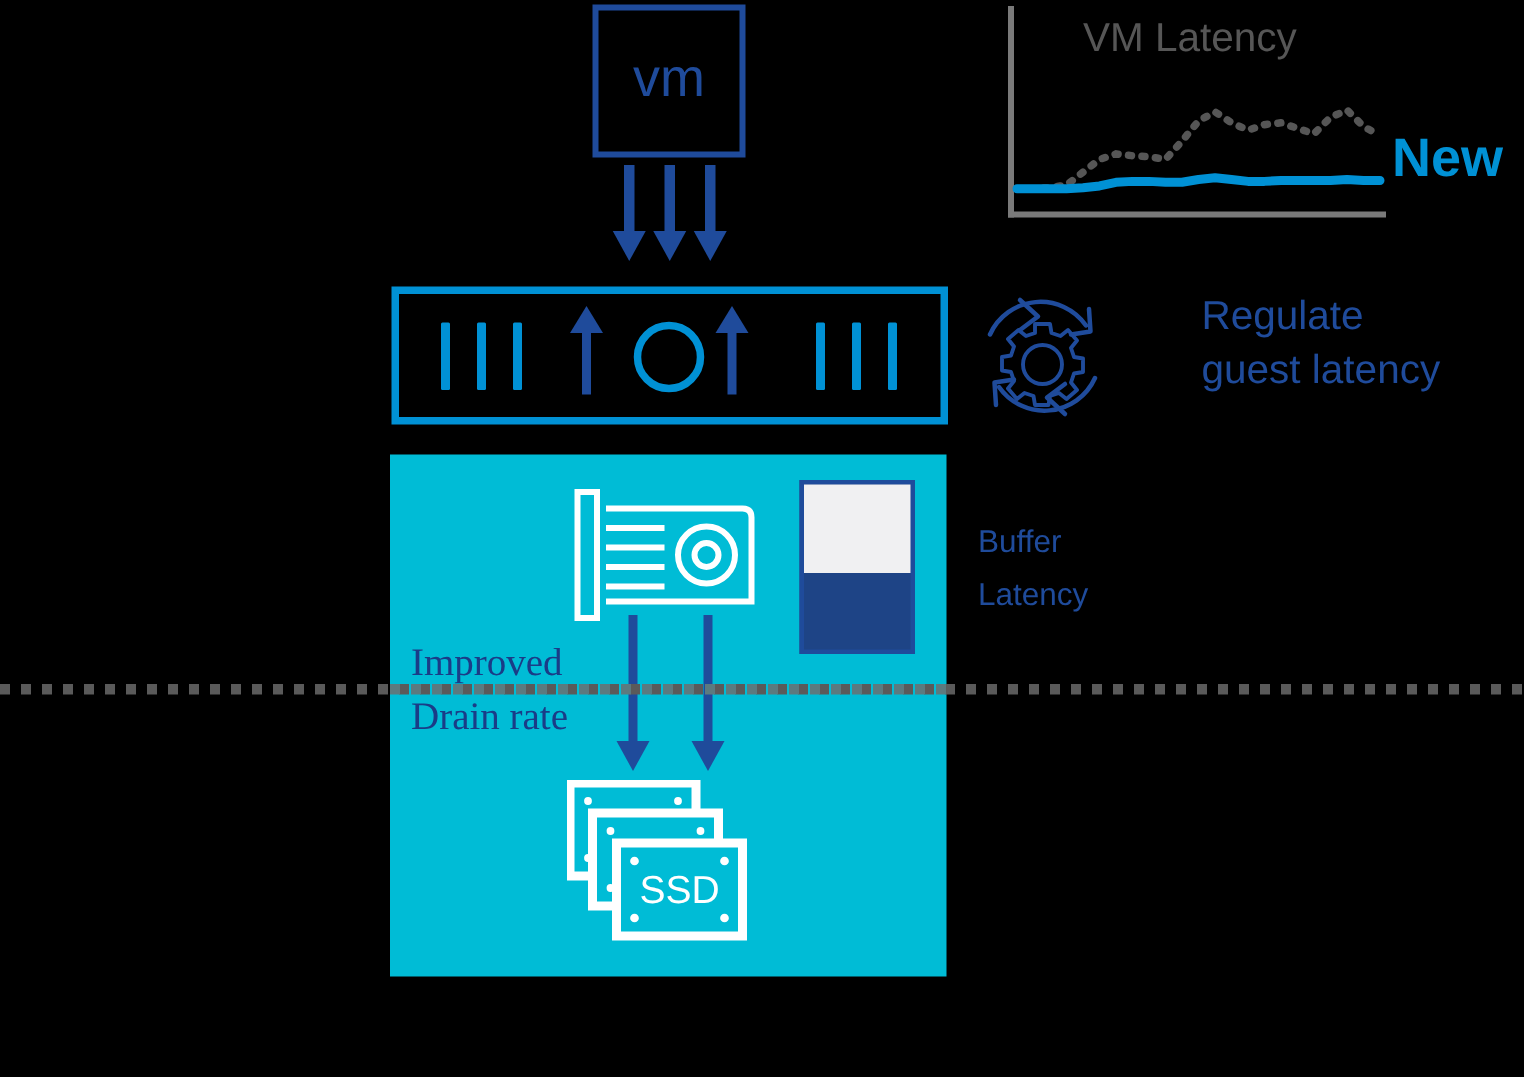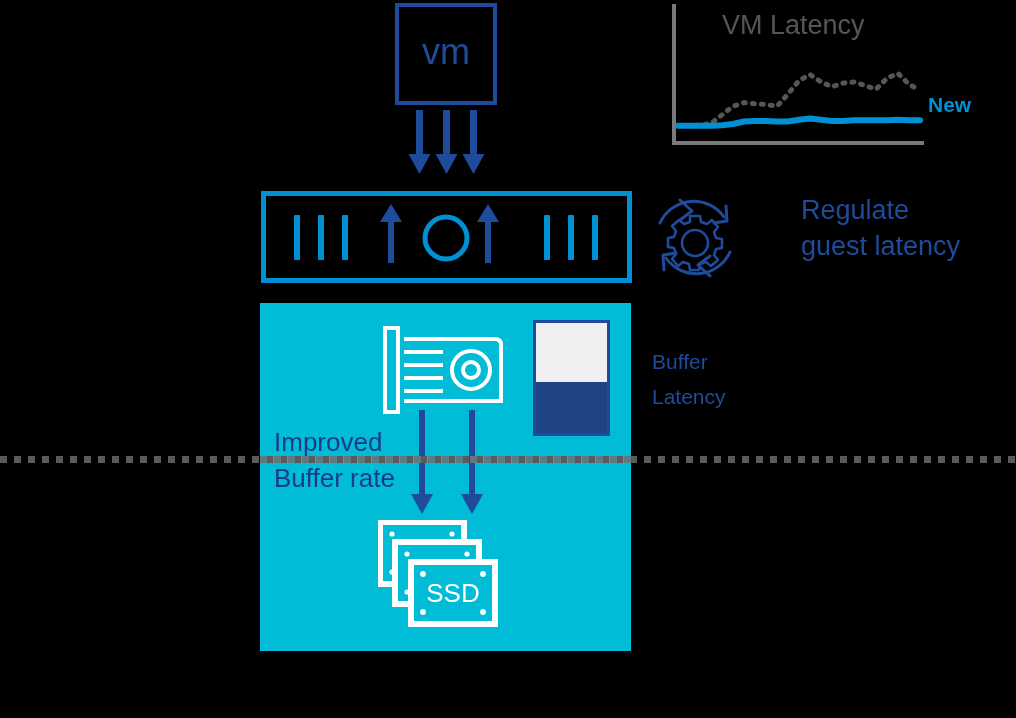--- a/index.html
+++ b/index.html
@@ -51,21 +51,21 @@
   #buffer-gauge-empty{
     position:absolute;left:0;top:0;right:0;height:53.5%;
     background:#f0f0f2;
   }
   #buffer-capacity-text{
     position:absolute;left:652px;top:344px;width:220px;
     color:#1f4b9b;font-size:21px;line-height:35px;
   }
   #drain-text{
     position:absolute;left:274px;top:424px;width:170px;
-    color:#1a3c87;font-size:26px;line-height:36px;text-align:left;
+    color:#1a3c87;font-size:26px;line-height:36px;text-align:left;font-family:Liberation Serif, serif;
   }
   #drain-arrows{position:absolute;left:400px;top:410px;width:100px;height:120px;}
   #ssd-stack{position:absolute;left:378px;top:520px;width:130px;height:110px;}
 
   
   #separator{
     position:absolute;left:0px;top:456px;width:1016px;height:7px;
     background-image:repeating-linear-gradient(to right,#5a5a5a 0px,#5a5a5a 7px,rgba(0,0,0,0) 7px,rgba(0,0,0,0) 14px);
   }
   #separator-cyan{
@@ -74,21 +74,21 @@
   }
 
   
   #chart{position:absolute;left:660px;top:0px;width:356px;height:160px;}
   #chart-title{
     position:absolute;left:722px;top:8px;width:240px;
     color:#565656;font-size:27px;line-height:34px;
   }
   #chart-series-label{
     position:absolute;left:928px;top:88px;width:80px;
-    color:#0091d5;font-size:21px;line-height:34px;font-weight:bold;
+    color:#0091d5;font-size:36px;line-height:34px;font-weight:bold;
   }
 </style>
 </head>
 <body>
 
 <div class="stage">
 
   <div id="vm-box"></div>
   <div id="vm-label">vm</div>
 
@@ -172,21 +172,21 @@
     <div id="buffer-gauge-empty" style="height: 54%;"></div>
   </div>
 
   <div id="buffer-capacity-text">
     <div>Buffer</div>
     <div>Latency</div>
   </div>
 
   <div id="drain-text">
     <div>Improved</div>
-    <div>Buffer rate</div>
+    <div>Drain rate</div>
   </div>
 
   <svg id="drain-arrows" viewBox="0 0 100 120">
     <g fill="#1f4b9b">
       <g>
           <rect x="19" y="0" width="6" height="90"></rect>
           <polygon points="11,84 33,84 22,104"></polygon>
         </g>
       <g>
           <rect x="69" y="0" width="6" height="90"></rect>

